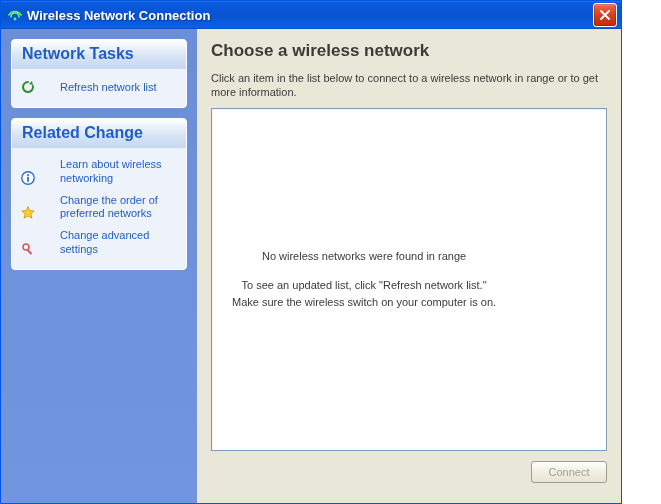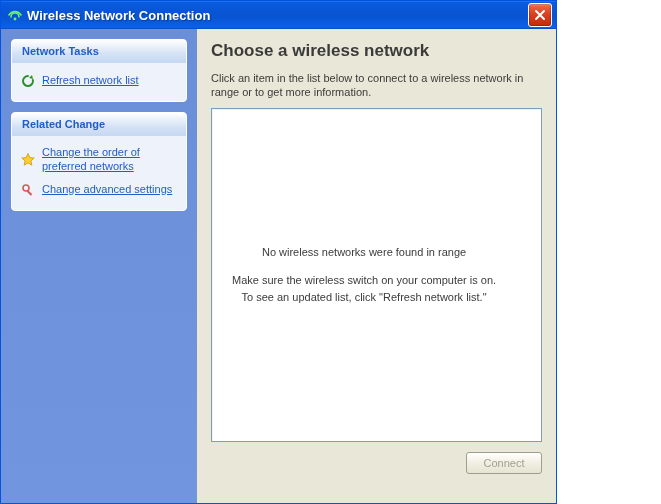--- a/index.html
+++ b/index.html
@@ -3,21 +3,21 @@
 <meta charset="utf-8">
 <style>
   html, body {
     margin: 0;
     padding: 0;
     font-family: "Tahoma", "Segoe UI", sans-serif;
     font-size: 11px;
     background: #ffffff;
   }
   .window {
-    width: 557px;
+    width: 622px;
     height: 504px;
     box-sizing: border-box;
     border: 1px solid #0054e3;
     background: #e9e7d7;
     position: relative;
     display: flex;
     flex-direction: column;
   }
   
   .titlebar {
@@ -69,52 +69,51 @@
     background: #eef3fb;
     border: 1px solid #ffffff;
     border-radius: 4px;
     margin-bottom: 10px;
     overflow: hidden;
   }
   .panel-header {
     background: linear-gradient(to bottom, #ffffff 0%, #d6e3f5 60%, #c6d8f2 100%);
     color: #215dc6;
     font-weight: bold;
-    font-size: 11px;
+    font-size: 16px;
     padding: 5px 10px 5px 10px;
     border-bottom: 1px solid #c6d8f2;
   }
   .panel-body {
     padding: 6px 8px 8px 8px;
   }
   .task-item {
     display: flex;
-    align-items: center;
-    gap: 6px;
+    align-items: flex-end;
+    gap: 24px;
     padding: 4px 0;
     color: #215dc6;
     cursor: pointer;
     line-height: 1.25;
-    text-decoration: underline;
   }
   .task-item .task-icon {
     width: 16px;
     height: 16px;
     flex: 0 0 auto;
     display: inline-flex;
     align-items: center;
     justify-content: center;
   }
   .task-item .task-label { flex: 1 1 auto; }
 
   
   .main {
     flex: 1 1 auto;
     background: #e9e7d7;
-    padding: 10px 14px 29px 14px;
+    padding: 10px 14px 20px 14px;
     display: flex;
     flex-direction: column;
     box-sizing: border-box;
     min-width: 0;
   }
   .main h1 {
     margin: 2px 0 10px 0;
     font-family: "Franklin Gothic Medium", "Arial", sans-serif;
     font-size: 17px;
     font-weight: 600;
@@ -201,20 +200,30 @@
           </div>
 
 
         </div>
       </div>
 
       <div class="panel">
         <div class="panel-header">Related Change</div>
         <div class="panel-body">
 
+          <div class="task-item">
+            <span class="task-icon">
+              <svg width="16" height="16" viewBox="0 0 16 16">
+                <circle cx="8" cy="8" r="6.2" fill="#ffffff" stroke="#2f6fd0" stroke-width="1.4"></circle>
+                <circle cx="8" cy="5" r="1.1" fill="#2f6fd0"></circle>
+                <rect x="7.1" y="6.8" width="1.8" height="5" fill="#2f6fd0"></rect>
+              </svg>
+            </span>
+            <span class="task-label">Learn about wireless networking</span>
+          </div>
 
           <div class="task-item">
             <span class="task-icon">
               <svg width="16" height="16" viewBox="0 0 16 16">
                 <path d="M8 1.5 L9.8 5.6 L14.2 6 L10.9 8.9 L11.9 13.2 L8 10.9 L4.1 13.2 L5.1 8.9 L1.8 6 L6.2 5.6 Z" fill="#ffcc33" stroke="#cc9a00" stroke-width="0.8"></path>
               </svg>
             </span>
             <span class="task-label">Change the order of preferred networks</span>
           </div>
 
@@ -234,22 +243,22 @@
     </div>
 
     <div class="main">
       <h1>Choose a wireless network</h1>
       <div class="intro">Click an item in the list below to connect to a wireless network in range or to get more information.</div>
 
       <div class="listbox">
         <div class="empty-msg">
           <div>No wireless networks were found in range</div>
           <div style="height:10px"></div>
+          <div>To see an updated list, click "Refresh network list."</div>
           <div>Make sure the wireless switch on your computer is on.</div>
-          <div>To see an updated list, click "Refresh network list."</div>
         </div>
       </div>
 
       <div class="button-row">
         <div class="btn">Connect</div>
       </div>
     </div>
 
   </div>
 </div>

